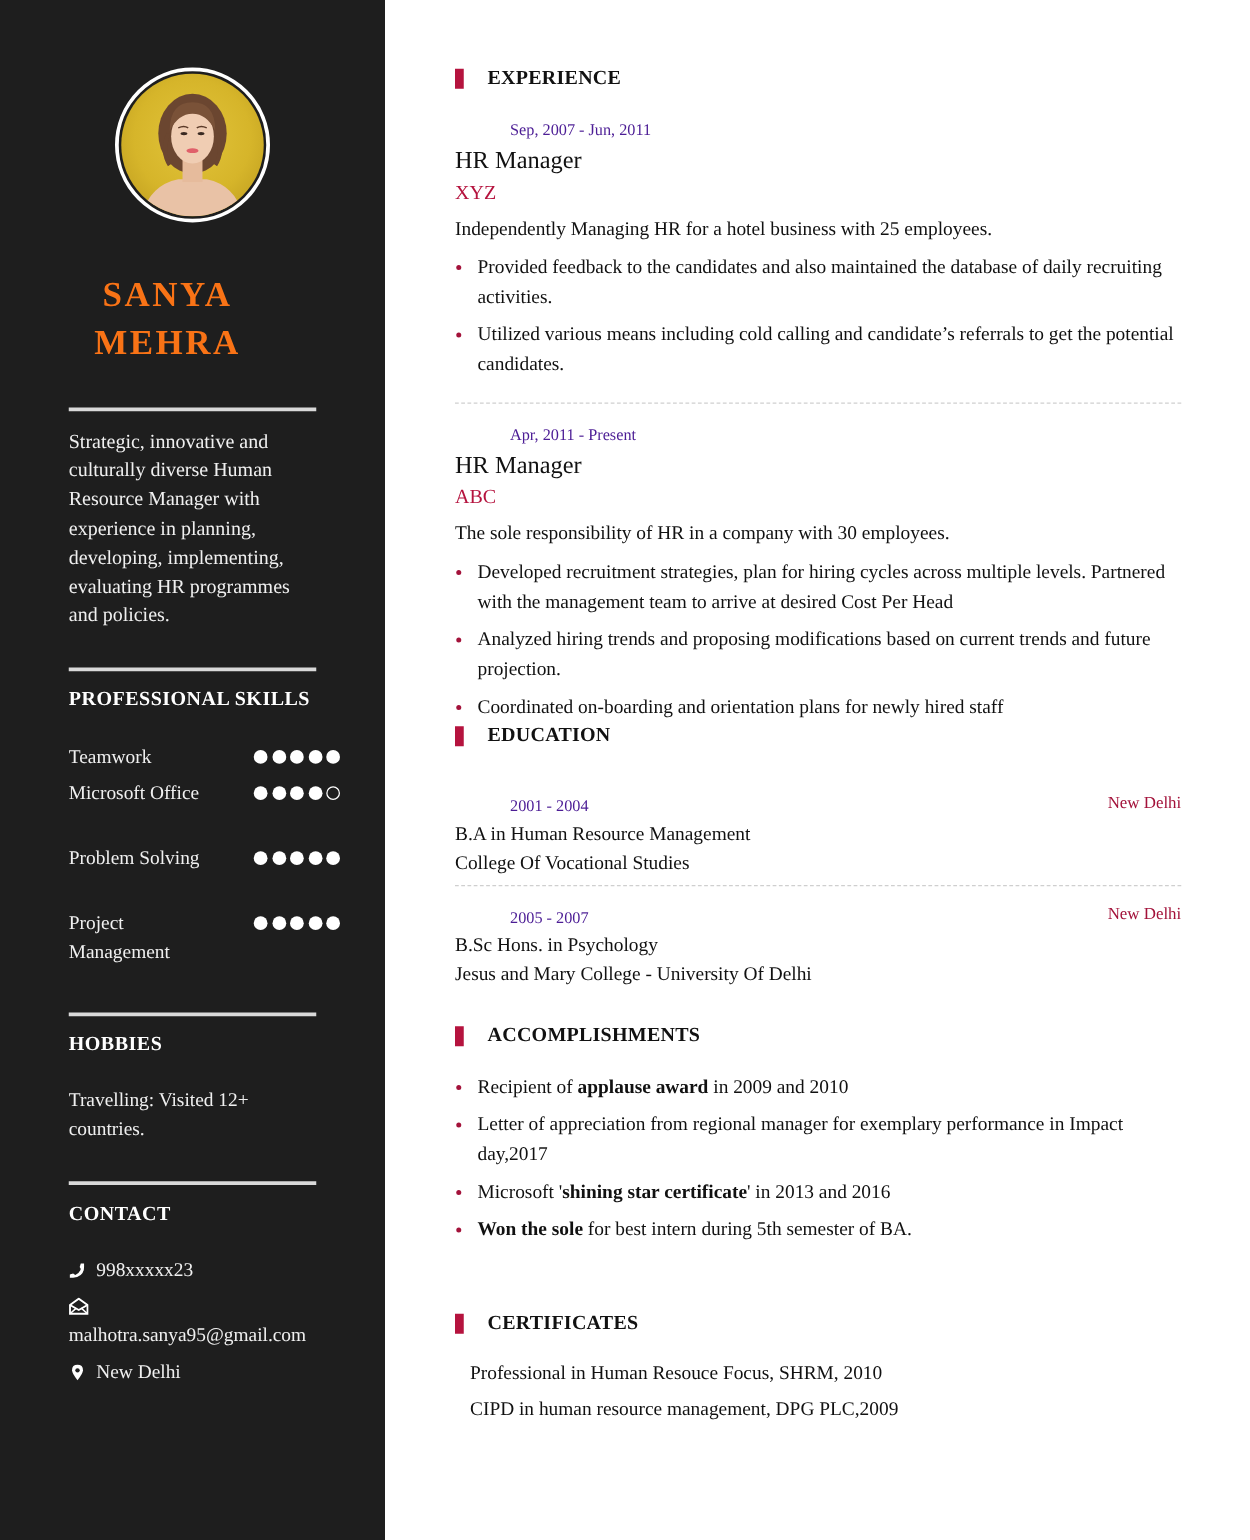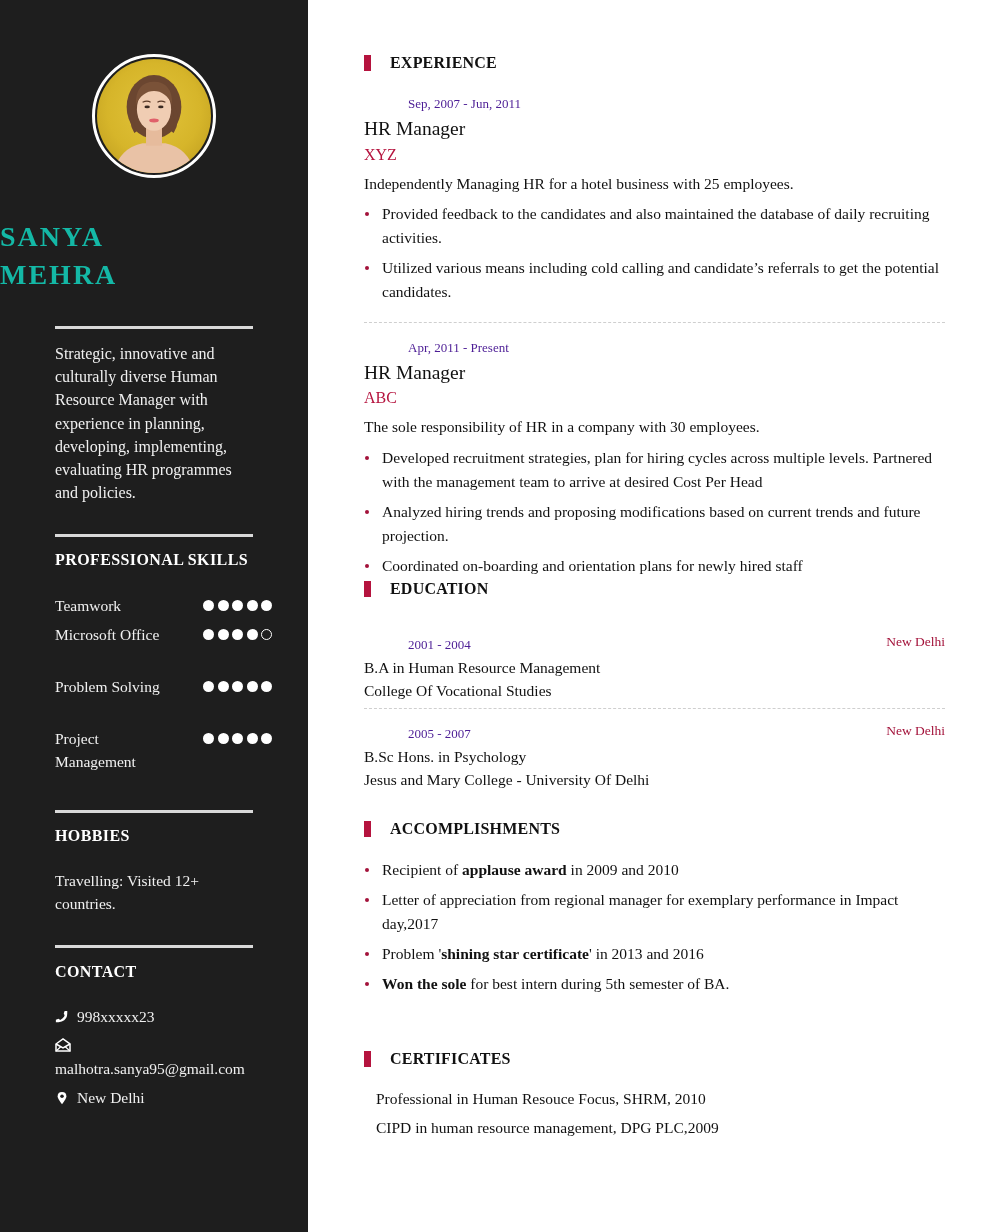--- a/index.html
+++ b/index.html
@@ -16,22 +16,22 @@
       border-radius: 50%; border: 3px solid #ffffff; padding: 2px; background: #1e1e1e;
     }
     .avatar-inner {
       width: 100%; height: 100%; border-radius: 50%; overflow: hidden;
       background: radial-gradient(circle at 50% 45%, #e2c43a 0%, #d6b52a 55%, #b8961c 100%);
       position: relative;
     }
     .avatar-inner svg { position: absolute; left: 0; top: 0; width: 100%; height: 100%; }
 
     .name {
-      position: absolute; left: 0; width: 268px; top: 218px; 
-      font-weight: bold; font-size: 28px; letter-spacing: 2px; line-height: 38px; color: #14b8a6;
+      position: absolute; left: 0; width: 268px; top: 218px; text-align: center;
+      font-weight: bold; font-size: 28px; letter-spacing: 2px; line-height: 38px; color: #f97316;
     }
     .divider {
       position: absolute; left: 55px; width: 198px; height: 3px; background: #d9d9d9;
     }
     .summary {
       position: absolute; left: 55px; top: 342px; width: 200px;
       font-size: 16px; line-height: 23.2px; color: #f0f0f0;
     }
     .side-heading {
       position: absolute; left: 55px; font-weight: bold; font-size: 16px; letter-spacing: 0.4px; color: #ffffff;
@@ -239,21 +239,21 @@
   <div class="edu-text" style="top:768px">Jesus and Mary College - University Of Delhi</div>
 
   <div class="sec-head" style="top:820px">
     <span class="sec-bar"></span>
     <span class="sec-title">ACCOMPLISHMENTS</span>
   </div>
 
   <ul class="bullets" style="top:858px">
     <li><span>Recipient of </span><b>applause award</b><span> in 2009 and 2010</span></li>
     <li><span>Letter of appreciation from regional manager for exemplary performance in Impact day,2017</span><b></b><span></span></li>
-    <li><span>Problem '</span><b>shining star certificate</b><span>' in 2013 and 2016</span></li>
+    <li><span>Microsoft '</span><b>shining star certificate</b><span>' in 2013 and 2016</span></li>
     <li><span></span><b>Won the sole</b><span> for best intern during 5th semester of BA.</span></li>
   </ul>
 
   <div class="sec-head" style="top:1050px">
     <span class="sec-bar"></span>
     <span class="sec-title">CERTIFICATES</span>
   </div>
   <div class="cert" style="top:1090px">Professional in Human Resouce Focus, SHRM, 2010</div>
   <div class="cert" style="top:1119px">CIPD in human resource management, DPG PLC,2009</div>
 </main>

